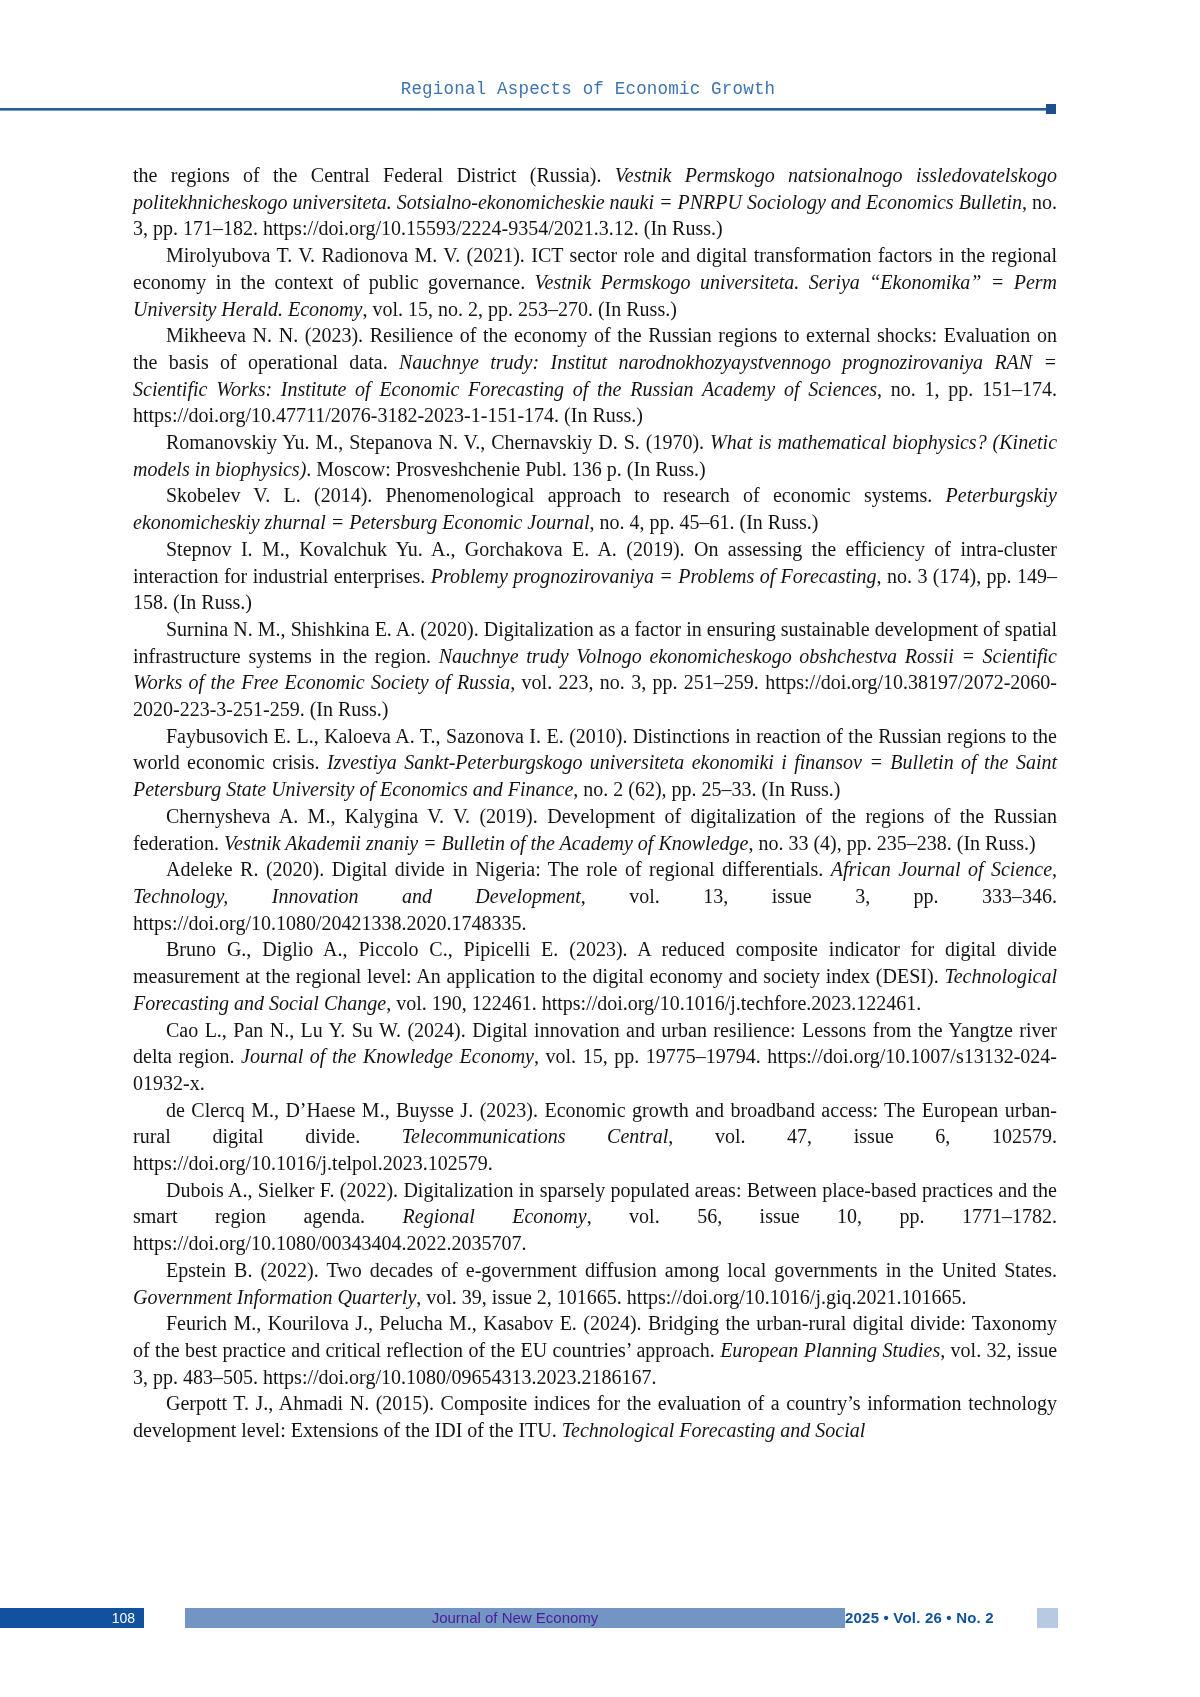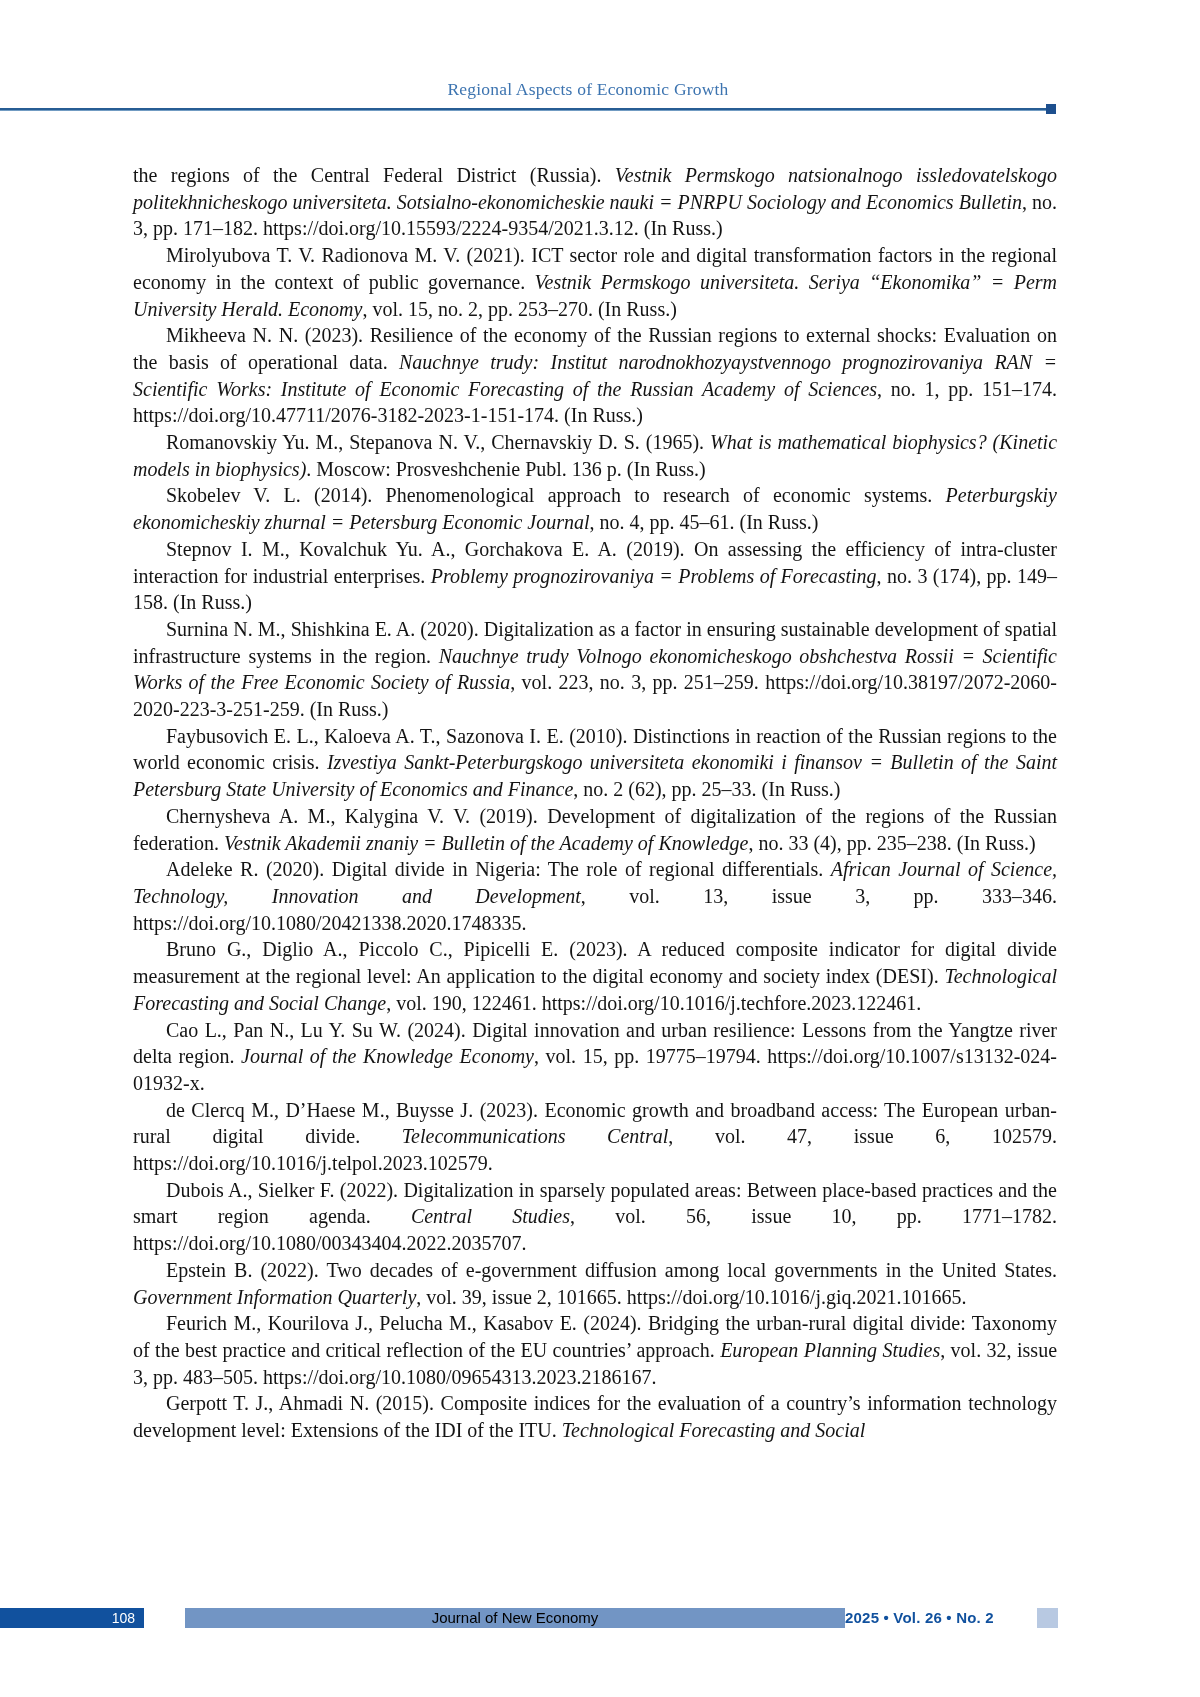--- a/index.html
+++ b/index.html
@@ -21,21 +21,21 @@
     background:#ffffff;
     overflow:hidden;
     font-family:"Liberation Serif", serif;
   }
   .running-head{
     position:absolute;
     top:78px;
     left:0;
     width:1176px;
     text-align:center;
-    font-family:Liberation Serif, serif;
+    font-family:Liberation Mono, monospace;
     font-size:17.5px;
     line-height:22px;
     letter-spacing:0.2px;
     color:var(--c-header-text);
   }
   .head-rule{
     position:absolute;
     top:108px;
     left:0;
     width:1050px;
@@ -85,21 +85,21 @@
     padding-right:9px;
     box-sizing:border-box;
   }
   .footer-bar-light{
     position:absolute;
     top:1608px;
     left:185px;
     width:660px;
     height:20px;
     background:var(--c-bar-light);
-    color:#000000;
+    color:#4c1d95;
     font-family:"Liberation Sans", sans-serif;
     font-size:15px;
     line-height:20px;
     text-align:center;
   }
   .footer-issue{
     position:absolute;
     top:1608px;
     left:845px;
     width:178px;
@@ -128,31 +128,31 @@
 
   <div class="running-head">Regional Aspects of Economic Growth</div>
 
   <div class="head-rule"></div>
   <div class="head-rule-square"></div>
 
   <div class="references" id="references">
       <p class="ref noindent"><span>the regions of the Central Federal District (Russia). </span><em>Vestnik Permskogo natsionalnogo issledovatelskogo politekhnicheskogo universiteta. Sotsialno-ekonomicheskie nauki = PNRPU Sociology and Economics Bulletin</em><span>, no. 3, pp. 171–182. https://doi.org/10.15593/2224-9354/2021.3.12. (In Russ.)</span></p>
       <p class="ref"><span>Mirolyubova T. V. Radionova M. V. (2021). ICT sector role and digital transformation factors in the regional economy in the context of public governance. </span><em>Vestnik Permskogo universiteta. Seriya “Ekonomika” = Perm University Herald. Economy</em><span>, vol. 15, no. 2, pp. 253–270. (In Russ.)</span></p>
       <p class="ref"><span>Mikheeva N. N. (2023). Resilience of the economy of the Russian regions to external shocks: Evaluation on the basis of operational data. </span><em>Nauchnye trudy: Institut narodnokhozyaystvennogo prognozirovaniya RAN = Scientific Works: Institute of Economic Forecasting of the Russian Academy of Sciences</em><span>, no. 1, pp. 151–174. https://doi.org/10.47711/2076-3182-2023-1-151-174. (In Russ.)</span></p>
-      <p class="ref"><span>Romanovskiy Yu. M., Stepanova N. V., Chernavskiy D. S. (1965). </span><em>What is mathematical biophysics? (Kinetic models in biophysics)</em><span>. Moscow: Prosveshchenie Publ. 136 p. (In Russ.)</span></p>
+      <p class="ref"><span>Romanovskiy Yu. M., Stepanova N. V., Chernavskiy D. S. (1970). </span><em>What is mathematical biophysics? (Kinetic models in biophysics)</em><span>. Moscow: Prosveshchenie Publ. 136 p. (In Russ.)</span></p>
       <p class="ref"><span>Skobelev V. L. (2014). Phenomenological approach to research of economic systems. </span><em>Peterburgskiy ekonomicheskiy zhurnal = Petersburg Economic Journal</em><span>, no. 4, pp. 45–61. (In Russ.)</span></p>
       <p class="ref"><span>Stepnov I. M., Kovalchuk Yu. A., Gorchakova E. A. (2019). On assessing the efficiency of intra-cluster interaction for industrial enterprises. </span><em>Problemy prognozirovaniya = Problems of Forecasting</em><span>, no. 3 (174), pp. 149–158. (In Russ.)</span></p>
       <p class="ref"><span>Surnina N. M., Shishkina E. A. (2020). Digitalization as a factor in ensuring sustainable development of spatial infrastructure systems in the region. </span><em>Nauchnye trudy Volnogo ekonomicheskogo obshchestva Rossii = Scientific Works of the Free Economic Society of Russia</em><span>, vol. 223, no. 3, pp. 251–259. https://doi.org/10.38197/2072-2060-2020-223-3-251-259. (In Russ.)</span></p>
       <p class="ref"><span>Faybusovich E. L., Kaloeva A. T., Sazonova I. E. (2010). Distinctions in reaction of the Russian regions to the world economic crisis. </span><em>Izvestiya Sankt-Peterburgskogo universiteta ekonomiki i finansov = Bulletin of the Saint Petersburg State University of Economics and Finance</em><span>, no. 2 (62), pp. 25–33. (In Russ.)</span></p>
       <p class="ref"><span>Chernysheva A. M., Kalygina V. V. (2019). Development of digitalization of the regions of the Russian federation. </span><em>Vestnik Akademii znaniy = Bulletin of the Academy of Knowledge</em><span>, no. 33 (4), pp. 235–238. (In Russ.)</span></p>
       <p class="ref"><span>Adeleke R. (2020). Digital divide in Nigeria: The role of regional differentials. </span><em>African Journal of Science, Technology, Innovation and Development</em><span>, vol. 13, issue 3, pp. 333–346. https://doi.org/10.1080/20421338.2020.1748335.</span></p>
       <p class="ref"><span>Bruno G., Diglio A., Piccolo C., Pipicelli E. (2023). A reduced composite indicator for digital divide measurement at the regional level: An application to the digital economy and society index (DESI). </span><em>Technological Forecasting and Social Change</em><span>, vol. 190, 122461. https://doi.org/10.1016/j.techfore.2023.122461.</span></p>
       <p class="ref"><span>Cao L., Pan N., Lu Y. Su W. (2024). Digital innovation and urban resilience: Lessons from the Yangtze river delta region. </span><em>Journal of the Knowledge Economy</em><span>, vol. 15, pp. 19775–19794. https://doi.org/10.1007/s13132-024-01932-x.</span></p>
       <p class="ref"><span>de Clercq M., D’Haese M., Buysse J. (2023). Economic growth and broadband access: The European urban-rural digital divide. </span><em>Telecommunications Central</em><span>, vol. 47, issue 6, 102579. https://doi.org/10.1016/j.telpol.2023.102579.</span></p>
-      <p class="ref"><span>Dubois A., Sielker F. (2022). Digitalization in sparsely populated areas: Between place-based practices and the smart region agenda. </span><em>Central Studies</em><span>, vol. 56, issue 10, pp. 1771–1782. https://doi.org/10.1080/00343404.2022.2035707.</span></p>
+      <p class="ref"><span>Dubois A., Sielker F. (2022). Digitalization in sparsely populated areas: Between place-based practices and the smart region agenda. </span><em>Regional Economy</em><span>, vol. 56, issue 10, pp. 1771–1782. https://doi.org/10.1080/00343404.2022.2035707.</span></p>
       <p class="ref"><span>Epstein B. (2022). Two decades of e-government diffusion among local governments in the United States. </span><em>Government Information Quarterly</em><span>, vol. 39, issue 2, 101665. https://doi.org/10.1016/j.giq.2021.101665.</span></p>
       <p class="ref"><span>Feurich M., Kourilova J., Pelucha M., Kasabov E. (2024). Bridging the urban-rural digital divide: Taxonomy of the best practice and critical reflection of the EU countries’ approach. </span><em>European Planning Studies</em><span>, vol. 32, issue 3, pp. 483–505. https://doi.org/10.1080/09654313.2023.2186167.</span></p>
       <p class="ref"><span>Gerpott T. J., Ahmadi N. (2015). Composite indices for the evaluation of a country’s information technology development level: Extensions of the IDI of the ITU. </span><em>Technological Forecasting and Social</em></p>
     </div>
 
   <div class="footer-bar-dark">
     <span>108</span>
   </div>
 
   <div class="footer-bar-light">

